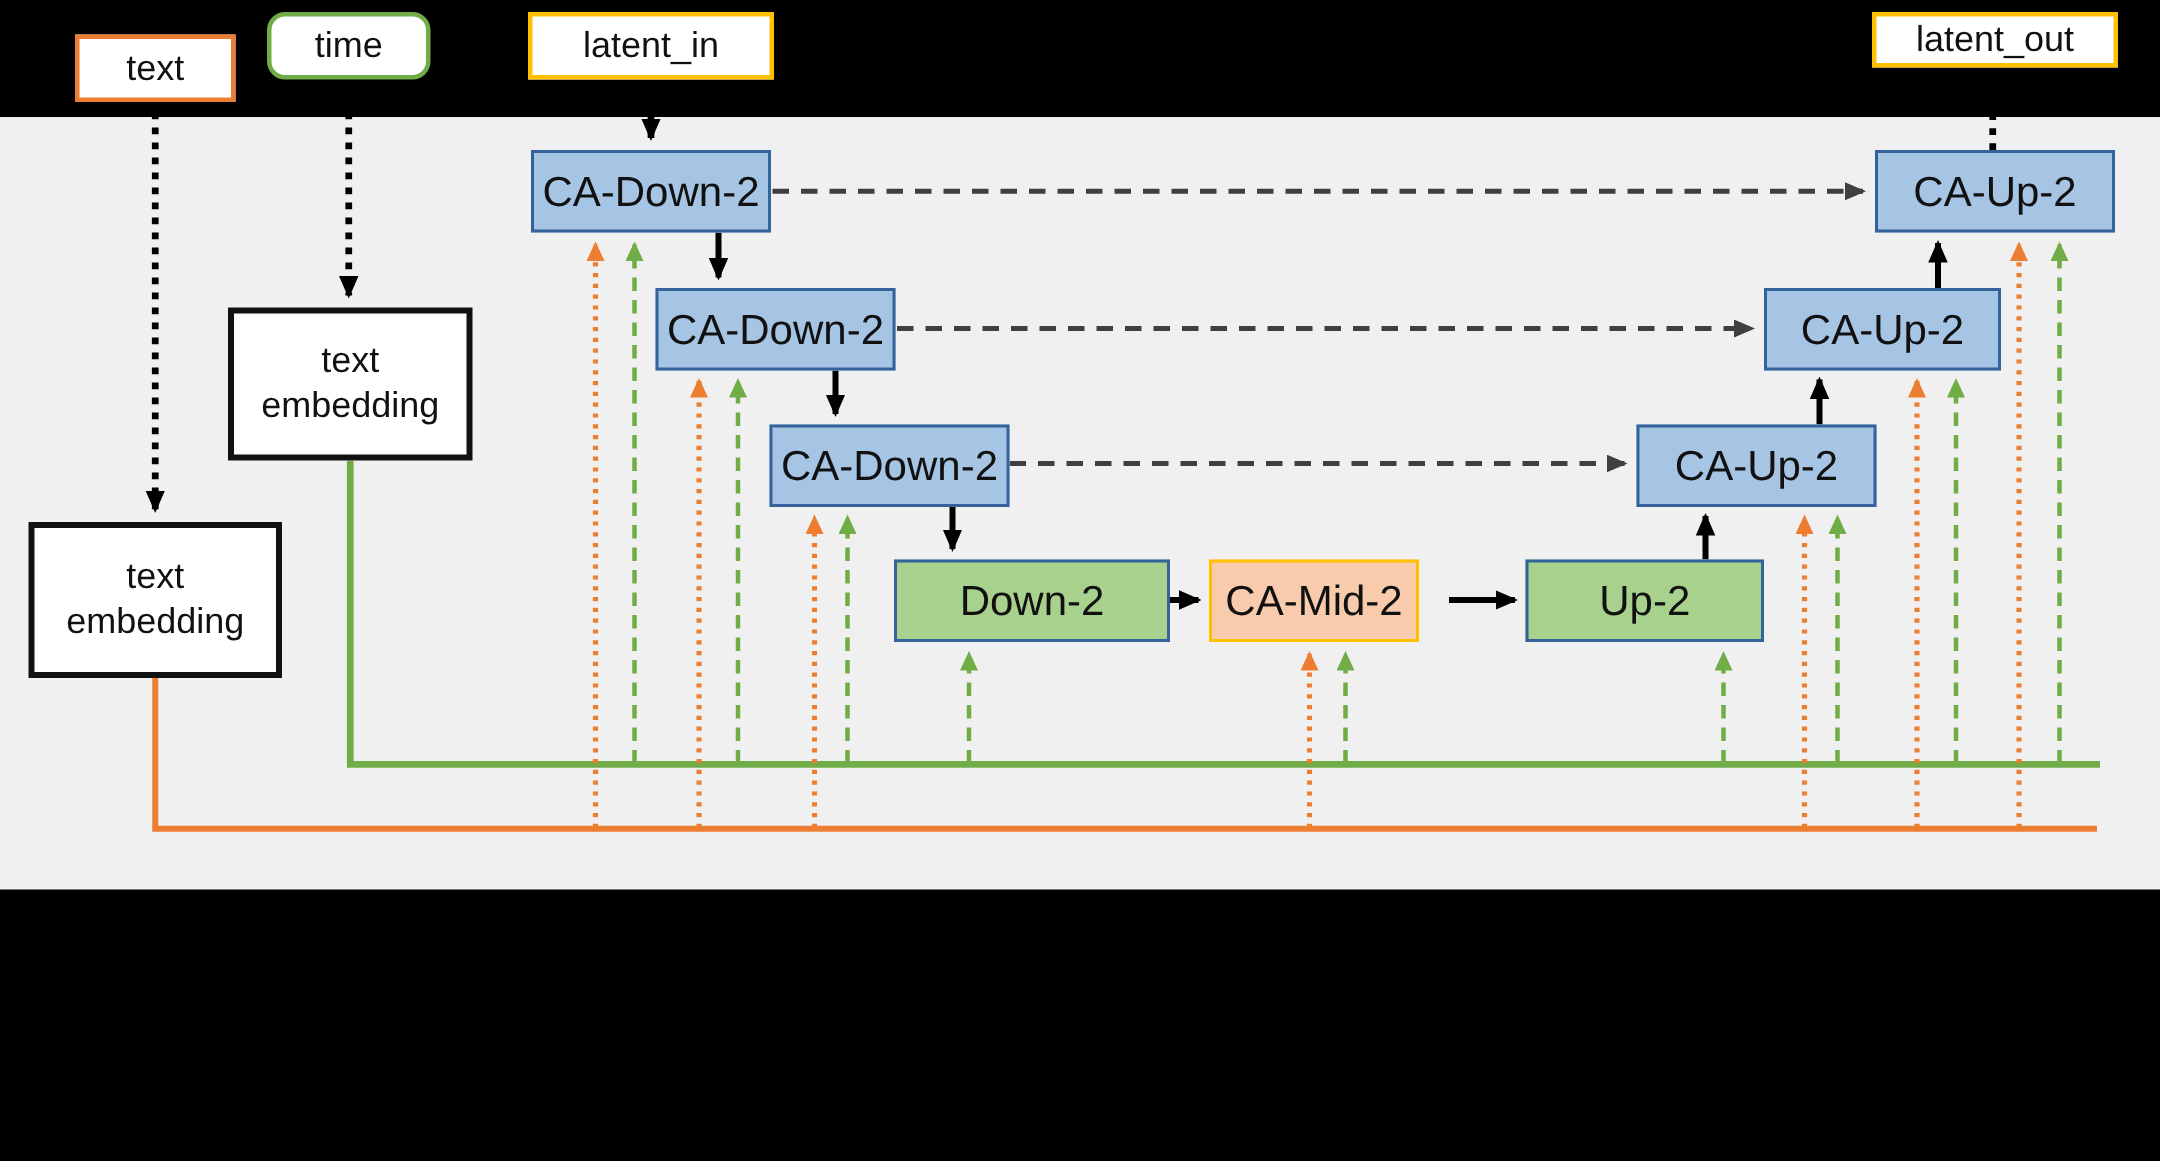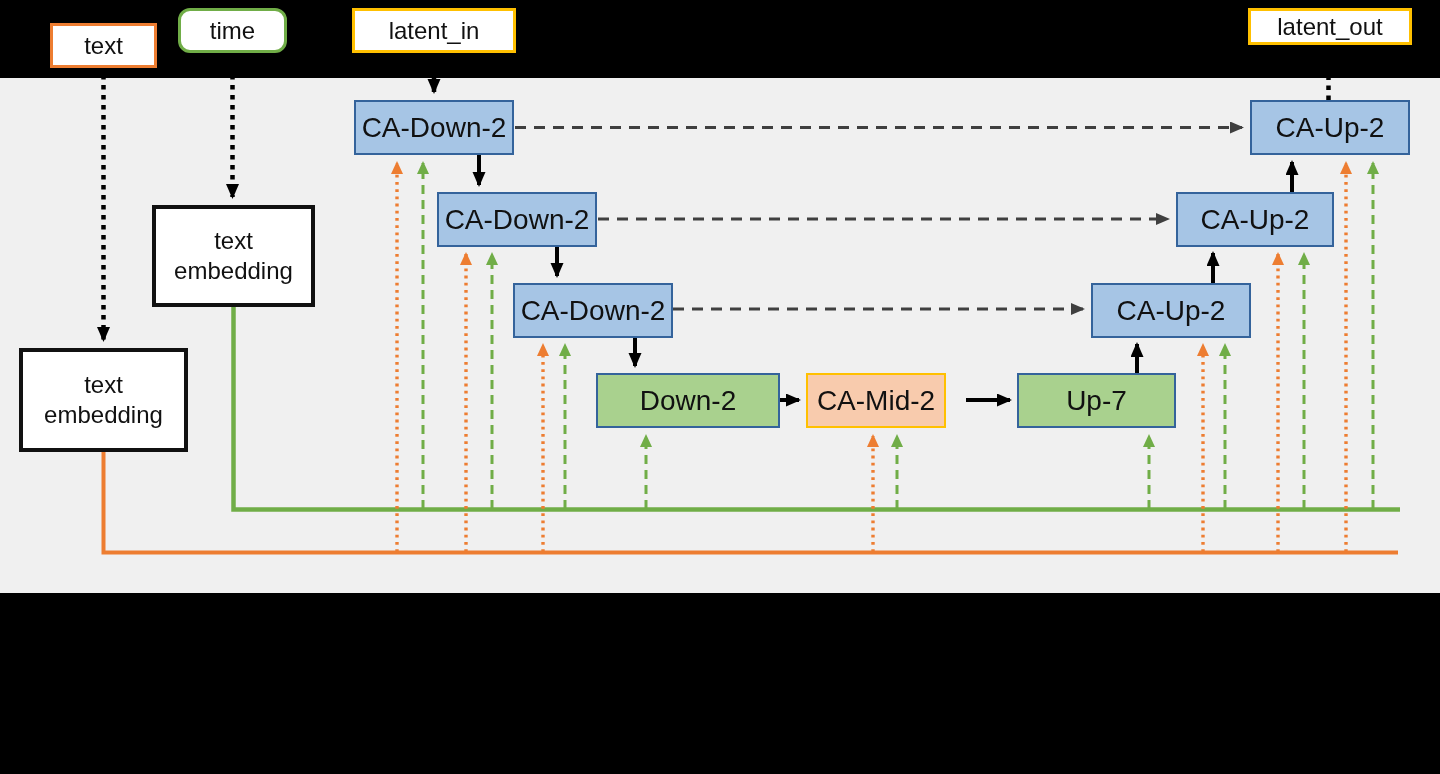--- a/index.html
+++ b/index.html
@@ -125,18 +125,18 @@
 
   <div class="node embed io-green" style="left:152px;top:205px;width:163px;height:102px;">text embedding</div>
   <div class="node embed io-orange" style="left:19px;top:348px;width:169px;height:104px;">text embedding</div>
 
   <div class="node blue" style="left:354px;top:100px;width:160px;height:55px;">CA-Down-2</div>
   <div class="node blue" style="left:437px;top:192px;width:160px;height:55px;">CA-Down-2</div>
   <div class="node blue" style="left:513px;top:283px;width:160px;height:55px;">CA-Down-2</div>
 
   <div class="node greenbox" style="left:596px;top:373px;width:184px;height:55px;">Down-2</div>
   <div class="node midbox" style="left:806px;top:373px;width:140px;height:55px;">CA-Mid-2</div>
-  <div class="node greenbox" style="left:1017px;top:373px;width:159px;height:55px;">Up-7</div>
+  <div class="node greenbox" style="left:1017px;top:373px;width:159px;height:55px;">Up-2</div>
 
   <div class="node blue" style="left:1091px;top:283px;width:160px;height:55px;">CA-Up-2</div>
   <div class="node blue" style="left:1176px;top:192px;width:158px;height:55px;">CA-Up-2</div>
   <div class="node blue" style="left:1250px;top:100px;width:160px;height:55px;">CA-Up-2</div>
 </div>
 
 </body></html>

